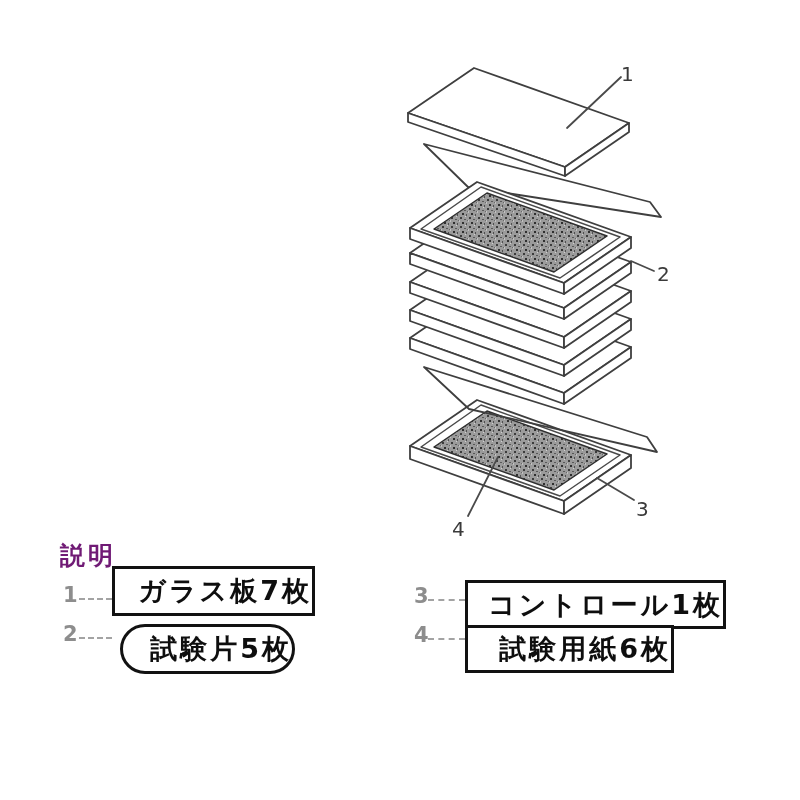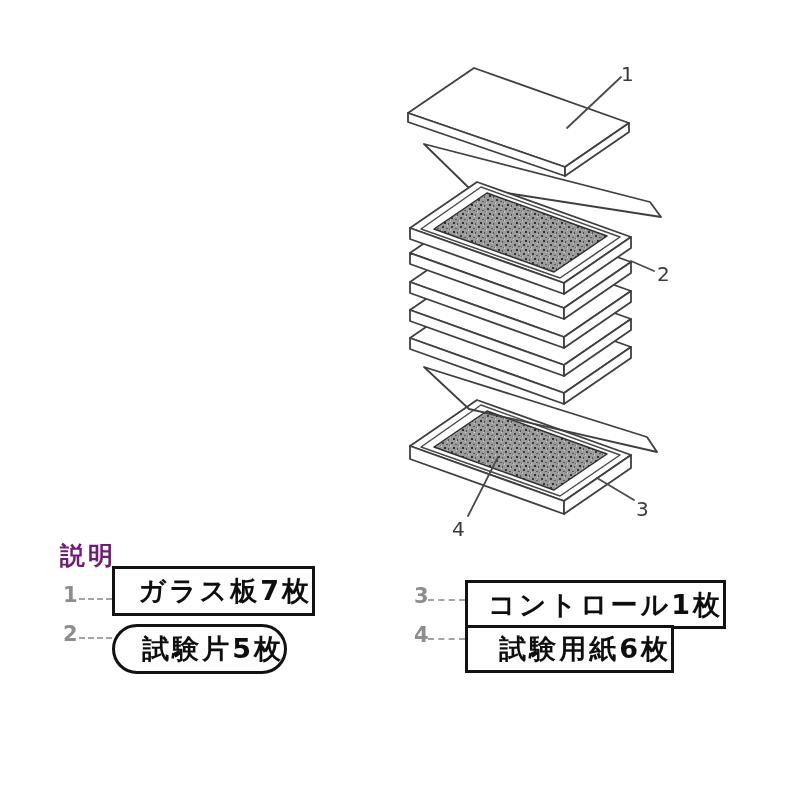--- a/index.html
+++ b/index.html
@@ -26,21 +26,21 @@
   .lg-dash.h2{left:79px;top:637px;width:33px;}
   .lg-dash.h3{left:428px;top:599px;width:37px;}
   .lg-dash.h4{left:428px;top:638px;width:37px;}
   .lg-box{
     border:3px solid #121212;background:#ffffff;color:#0e0e0e;
     display:flex;align-items:center;justify-content:flex-end;
     font-size:27px;font-weight:bold;letter-spacing:3px;white-space:nowrap;
     box-sizing:border-box;
   }
   .lg-box.b1{left:112px;top:566px;width:203px;height:50px;}
-  .lg-box.b2{left:112px;top:624px;width:175px;height:50px;border-radius:25px;}
+  .lg-box.b2{left:120px;top:624px;width:175px;height:50px;border-radius:25px;}
   .lg-box.b3{left:465px;top:568px;width:261px;height:49px;margin-top:12px;}
   .lg-box.b4{left:465px;top:625px;width:209px;height:48px;padding-left:36px;}
   .caption{left:195px;top:710px;font-size:25px;font-weight:bold;letter-spacing:3px;color:#101010;white-space:nowrap;}
 </style>
 </head>
 <body>
 
 <div class="page">
 
   <svg class="diagram-svg" width="800" height="800" viewBox="0 0 800 800">

